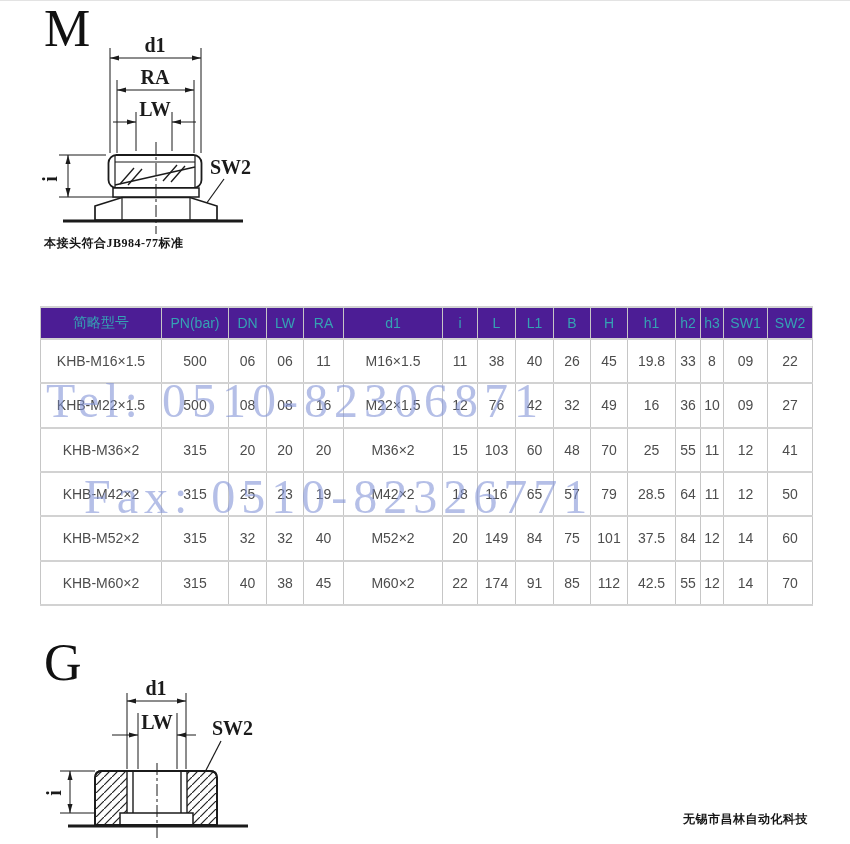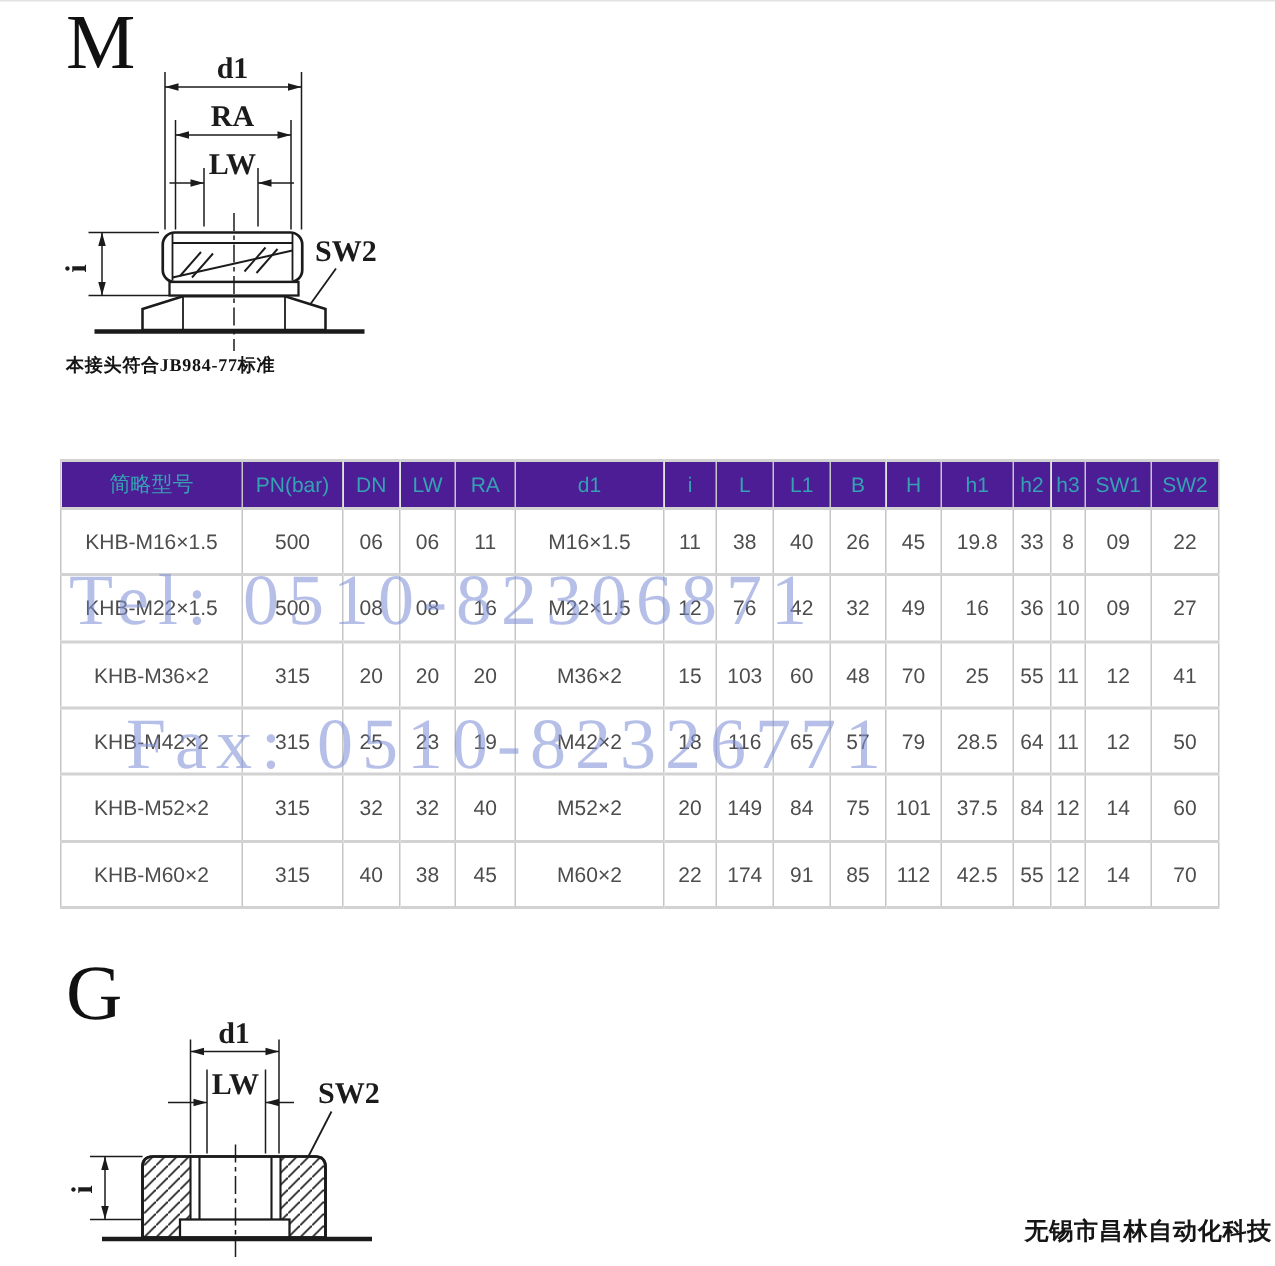--- a/index.html
+++ b/index.html
@@ -49,21 +49,21 @@
   .watermark{
     position:absolute;font-family:"Liberation Serif", serif;font-size:48px;
     color:#8092d6;opacity:0.58;letter-spacing:6px;white-space:nowrap;
     pointer-events:none;z-index:5;line-height:1;
   }
   #wm-tel{left:46px;top:376px;}
   #wm-fax{left:56px;top:472px;margin-left:28px;}
 
   
   .footer-company{
-    position:absolute;left:683px;top:810px;font-size:16px;font-weight:700;
+    position:absolute;left:683px;top:810px;font-size:12px;font-weight:700;
     color:#161616;letter-spacing:0.5px;white-space:nowrap;
   }
 </style>
 </head>
 <body>
 
 <div class="page">
 
   <div id="letter-m" class="section-letter">M</div>
 

